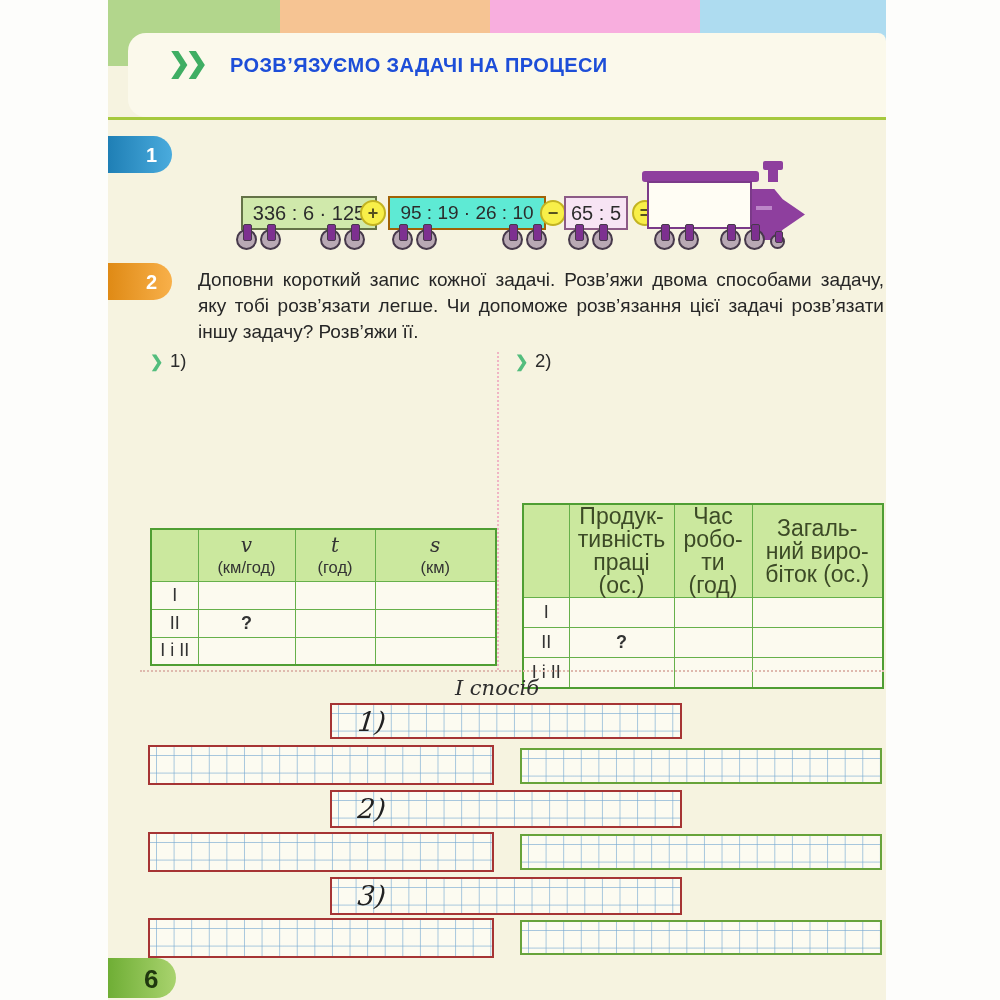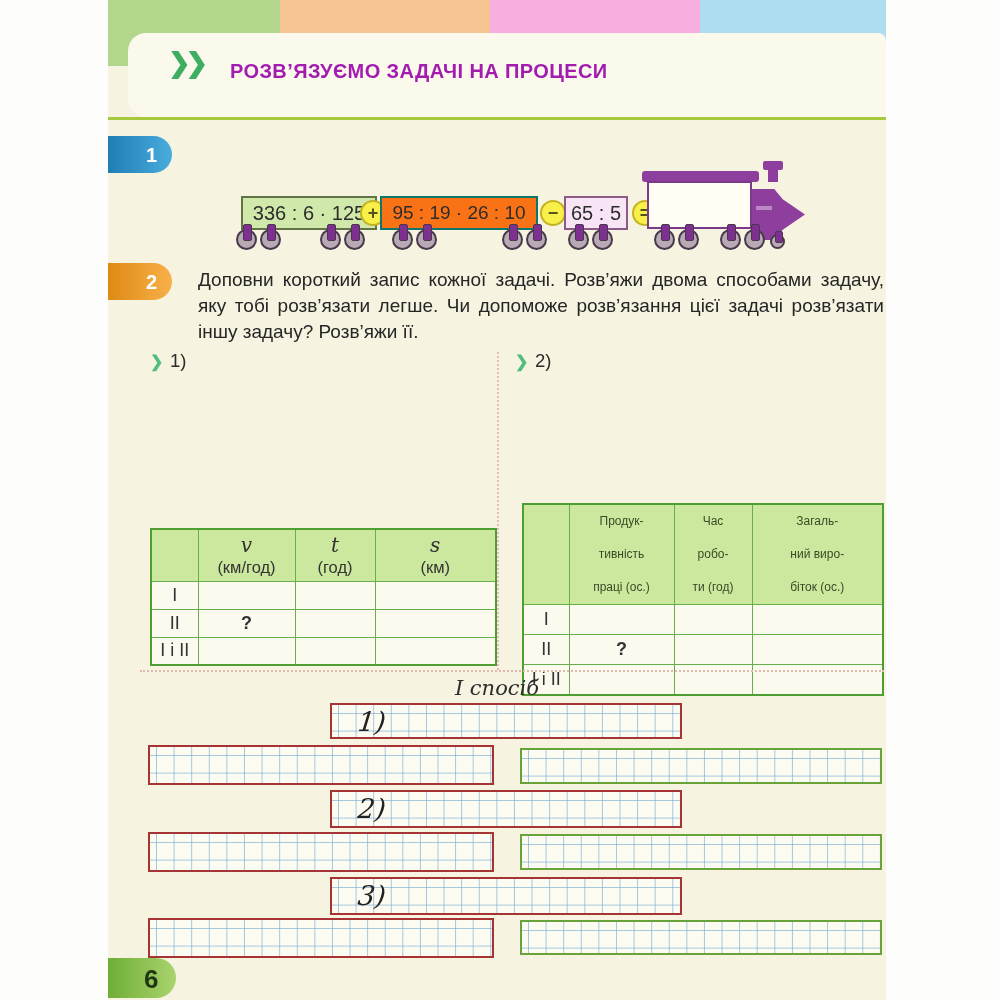--- a/index.html
+++ b/index.html
@@ -14,39 +14,39 @@
   .band-orange { left:172px; width:210px; background:#f6c493; }
   .band-pink   { left:382px; width:210px; background:#f8aede; }
   .band-blue   { left:592px; width:186px; background:#aedcf0; }
 
   .tab { position:absolute; left:20px; top:33px; width:758px; height:84px;
          background:#fbf9eb; border-radius:18px 8px 0 18px; }
   .greenline { position:absolute; left:0; top:117px; width:778px; height:3px; background:#a6c93e; }
 
   .chev { position:absolute; left:60px; top:47px; font-size:27px; font-weight:bold;
           color:#3fae63; letter-spacing:-5px; }
-  .title { position:absolute; left:122px; top:60px; font-size:20px; font-weight:bold;
-           color:#a21caf; letter-spacing:0.4px; }
+  .title { position:absolute; left:122px; top:54px; font-size:20px; font-weight:bold;
+           color:#1d4ed8; letter-spacing:0.4px; }
 
   .badge { position:absolute; left:0; width:64px; height:37px; border-radius:0 19px 19px 0;
            color:#ffffff; font-size:20px; font-weight:bold; text-align:right;
            padding:8px 15px 0 0; }
   .badge1 { top:136px; background:linear-gradient(90deg,#1f7fb5,#4aabdd); }
   .badge2 { top:263px; background:linear-gradient(90deg,#df8a15,#f8b04a); }
 
   .instr { color:#262626; font-size:19px; }
   .instr1 { position:absolute; left:90px; top:142px; }
   .instr2 { position:absolute; left:90px; top:267px; width:686px; line-height:25.8px;
             text-align:justify; }
 
   
   .wagon { position:absolute; top:196px; height:34px; display:flex; align-items:center;
            justify-content:center; color:#2c2c2c; }
   .wagon1 { left:122px; width:136px; background:#d0e9ab; border:2px solid #647247; font-size:20px;margin-left:11px; }
-  .wagon2 { left:272px; width:158px; background:#f97316; border:2px solid #0f766e; font-size:19px; }
+  .wagon2 { left:280px; width:158px; background:#5eead4; border:2px solid #a16207; font-size:19px; }
   .wagon3 { left:456px; width:64px;  background:#f7e4f4; border:2px solid #8c5a86; font-size:20px; }
   .opc { position:absolute; top:200px; width:26px; height:26px; border-radius:50%;
          background:#f8ef49; border:2px solid #c3b322; color:#55511e; font-size:18px;
          font-weight:bold; display:flex; align-items:center; justify-content:center; }
   .op-plus  { left:252px; }
   .op-minus { left:432px; }
   .op-eq    { left:524px; }
   .loco-roof { position:absolute; left:534px; top:171px; width:117px; height:11px;
                background:#8e3f9e; border-radius:3px; }
   .loco-body { position:absolute; left:539px; top:181px; width:105px; height:48px;
@@ -79,21 +79,21 @@
   table { border-collapse:collapse; table-layout:fixed; position:absolute; }
   .ttable td { border:1.6px solid #66b04a; background:#fcfaef; text-align:center;
                vertical-align:middle; color:#333333; font-size:18px; }
   .ttable { border:2.5px solid #4f9e33; }
   .ttable td.hd { background:#cbe89e; }
   .t1 { left:42px; top:528px; width:345px; }
   .t1 td { height:28px; }
   .t1 td.hd { height:52px; }
   .t2 { left:414px; top:503px; width:360px; }
   .t2 td { height:30px; }
-  .t2 td.hd { height:84px; font-size:12px; line-height:33px; color:#3c4a26;
+  .t2 td.hd { height:84px; font-size:23px; line-height:23px; color:#3c4a26;
               white-space:pre-line; }
   .vvar { font-style:italic; font-family:"DejaVu Serif", serif; font-size:20px; }
   .vunit { font-size:16.5px; }
   .qmark { color:#b93a52; font-size:19px; font-weight:bold; }
   .rowlab { font-size:17px; }
 
   .sep-dots { position:absolute; left:32px; top:670px; width:744px; border-top:2px dotted #dfb9ae; }
   .method { position:absolute; left:0; top:676px; width:778px; text-align:center;
             font-family:"DejaVu Serif", serif; font-style:italic; font-size:21px; color:#2e2e2e; }
 

